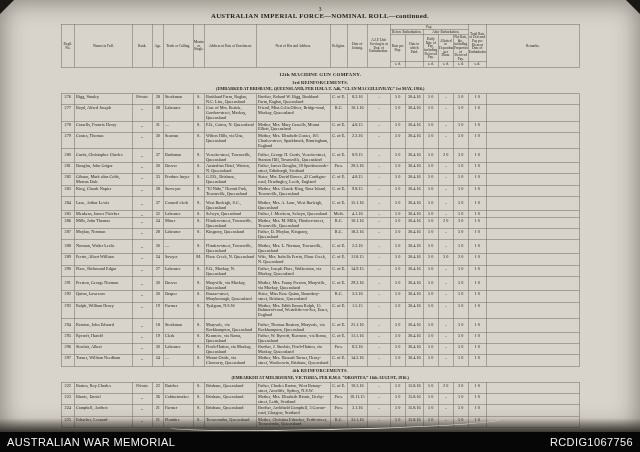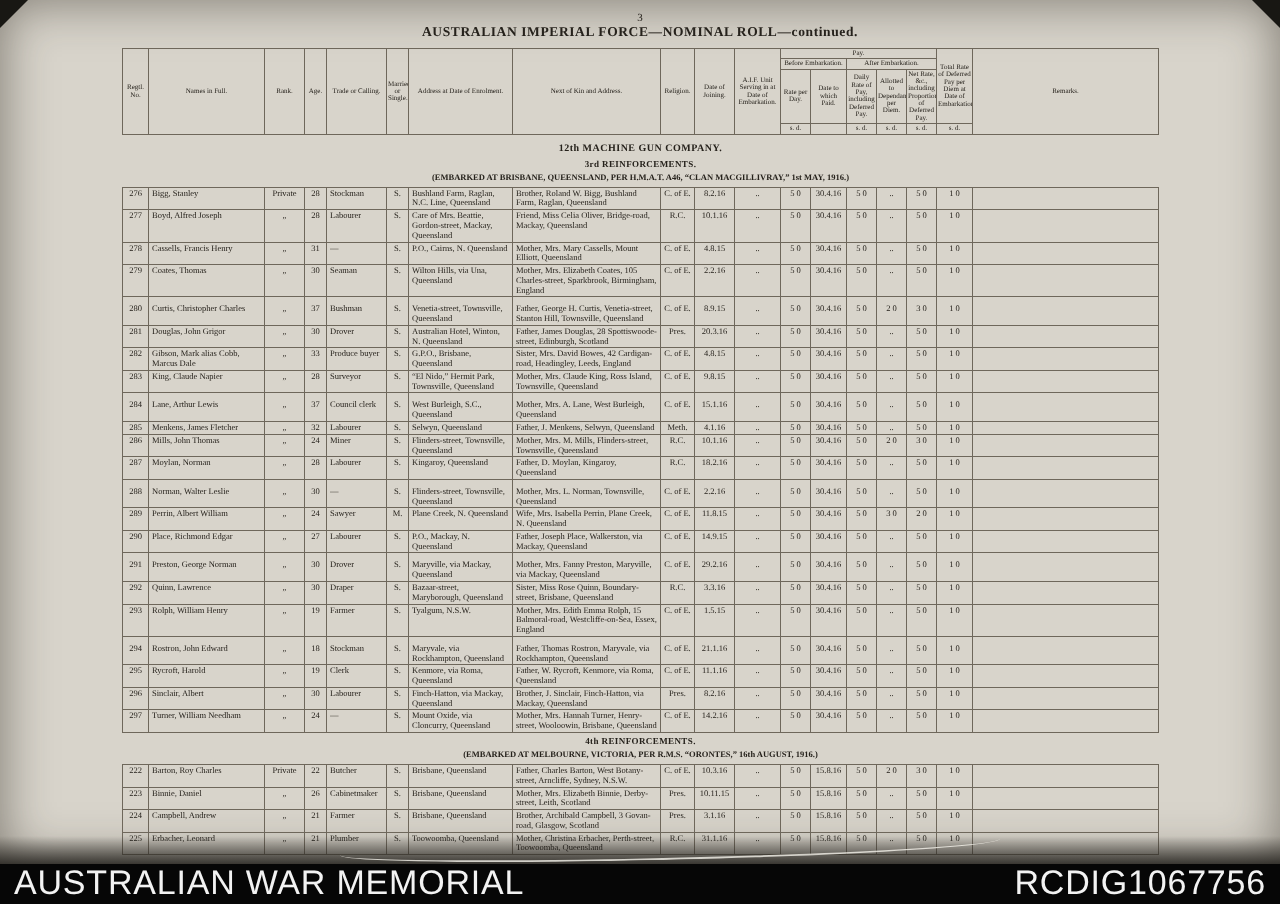--- a/index.html
+++ b/index.html
@@ -27,21 +27,21 @@
   td.c0,td.c2,td.c3,td.c5,td.c8,td.c9,td.c10,td.c11,td.c12,td.c13,td.c14,td.c15,td.c16{text-align:center;}
   td.c1,td.c4,td.c6,td.c7{text-align:left;}
   tr.gap td{padding-top:7px;}
   tr.sec td{border-left:none;border-right:none;border-top:none;border-bottom:none;
             text-align:center;font-weight:bold;}
   tr.sec-unit td{font-size:10px;padding-top:8px;letter-spacing:.5px;}
   tr.sec-reinf td{font-size:9px;padding:3px 0 2px 0;letter-spacing:.4px;}
   tr.sec-embark td{font-size:8.5px;font-weight:bold;padding:2px 0 4px 0;}
   
   .footer{position:absolute;left:0;right:0;bottom:0;height:20px;background:#060606;
-          color:#f2f2f2;font-family:"Liberation Sans",sans-serif;font-size:17px;
+          color:#f2f2f2;font-family:"Liberation Sans",sans-serif;font-size:11px;
           display:flex;justify-content:space-between;align-items:center;padding:0 7px;letter-spacing:.4px;}
   .scratch{position:absolute;bottom:22px;left:170px;width:330px;height:12px;
            border-bottom:1px solid rgba(245,243,235,.8);border-radius:0 0 60% 40%;transform:rotate(-1deg);}
 </style>
 </head>
 <body>
 
 <div id="screen">
   <div class="scan">
     <div class="scaled">

